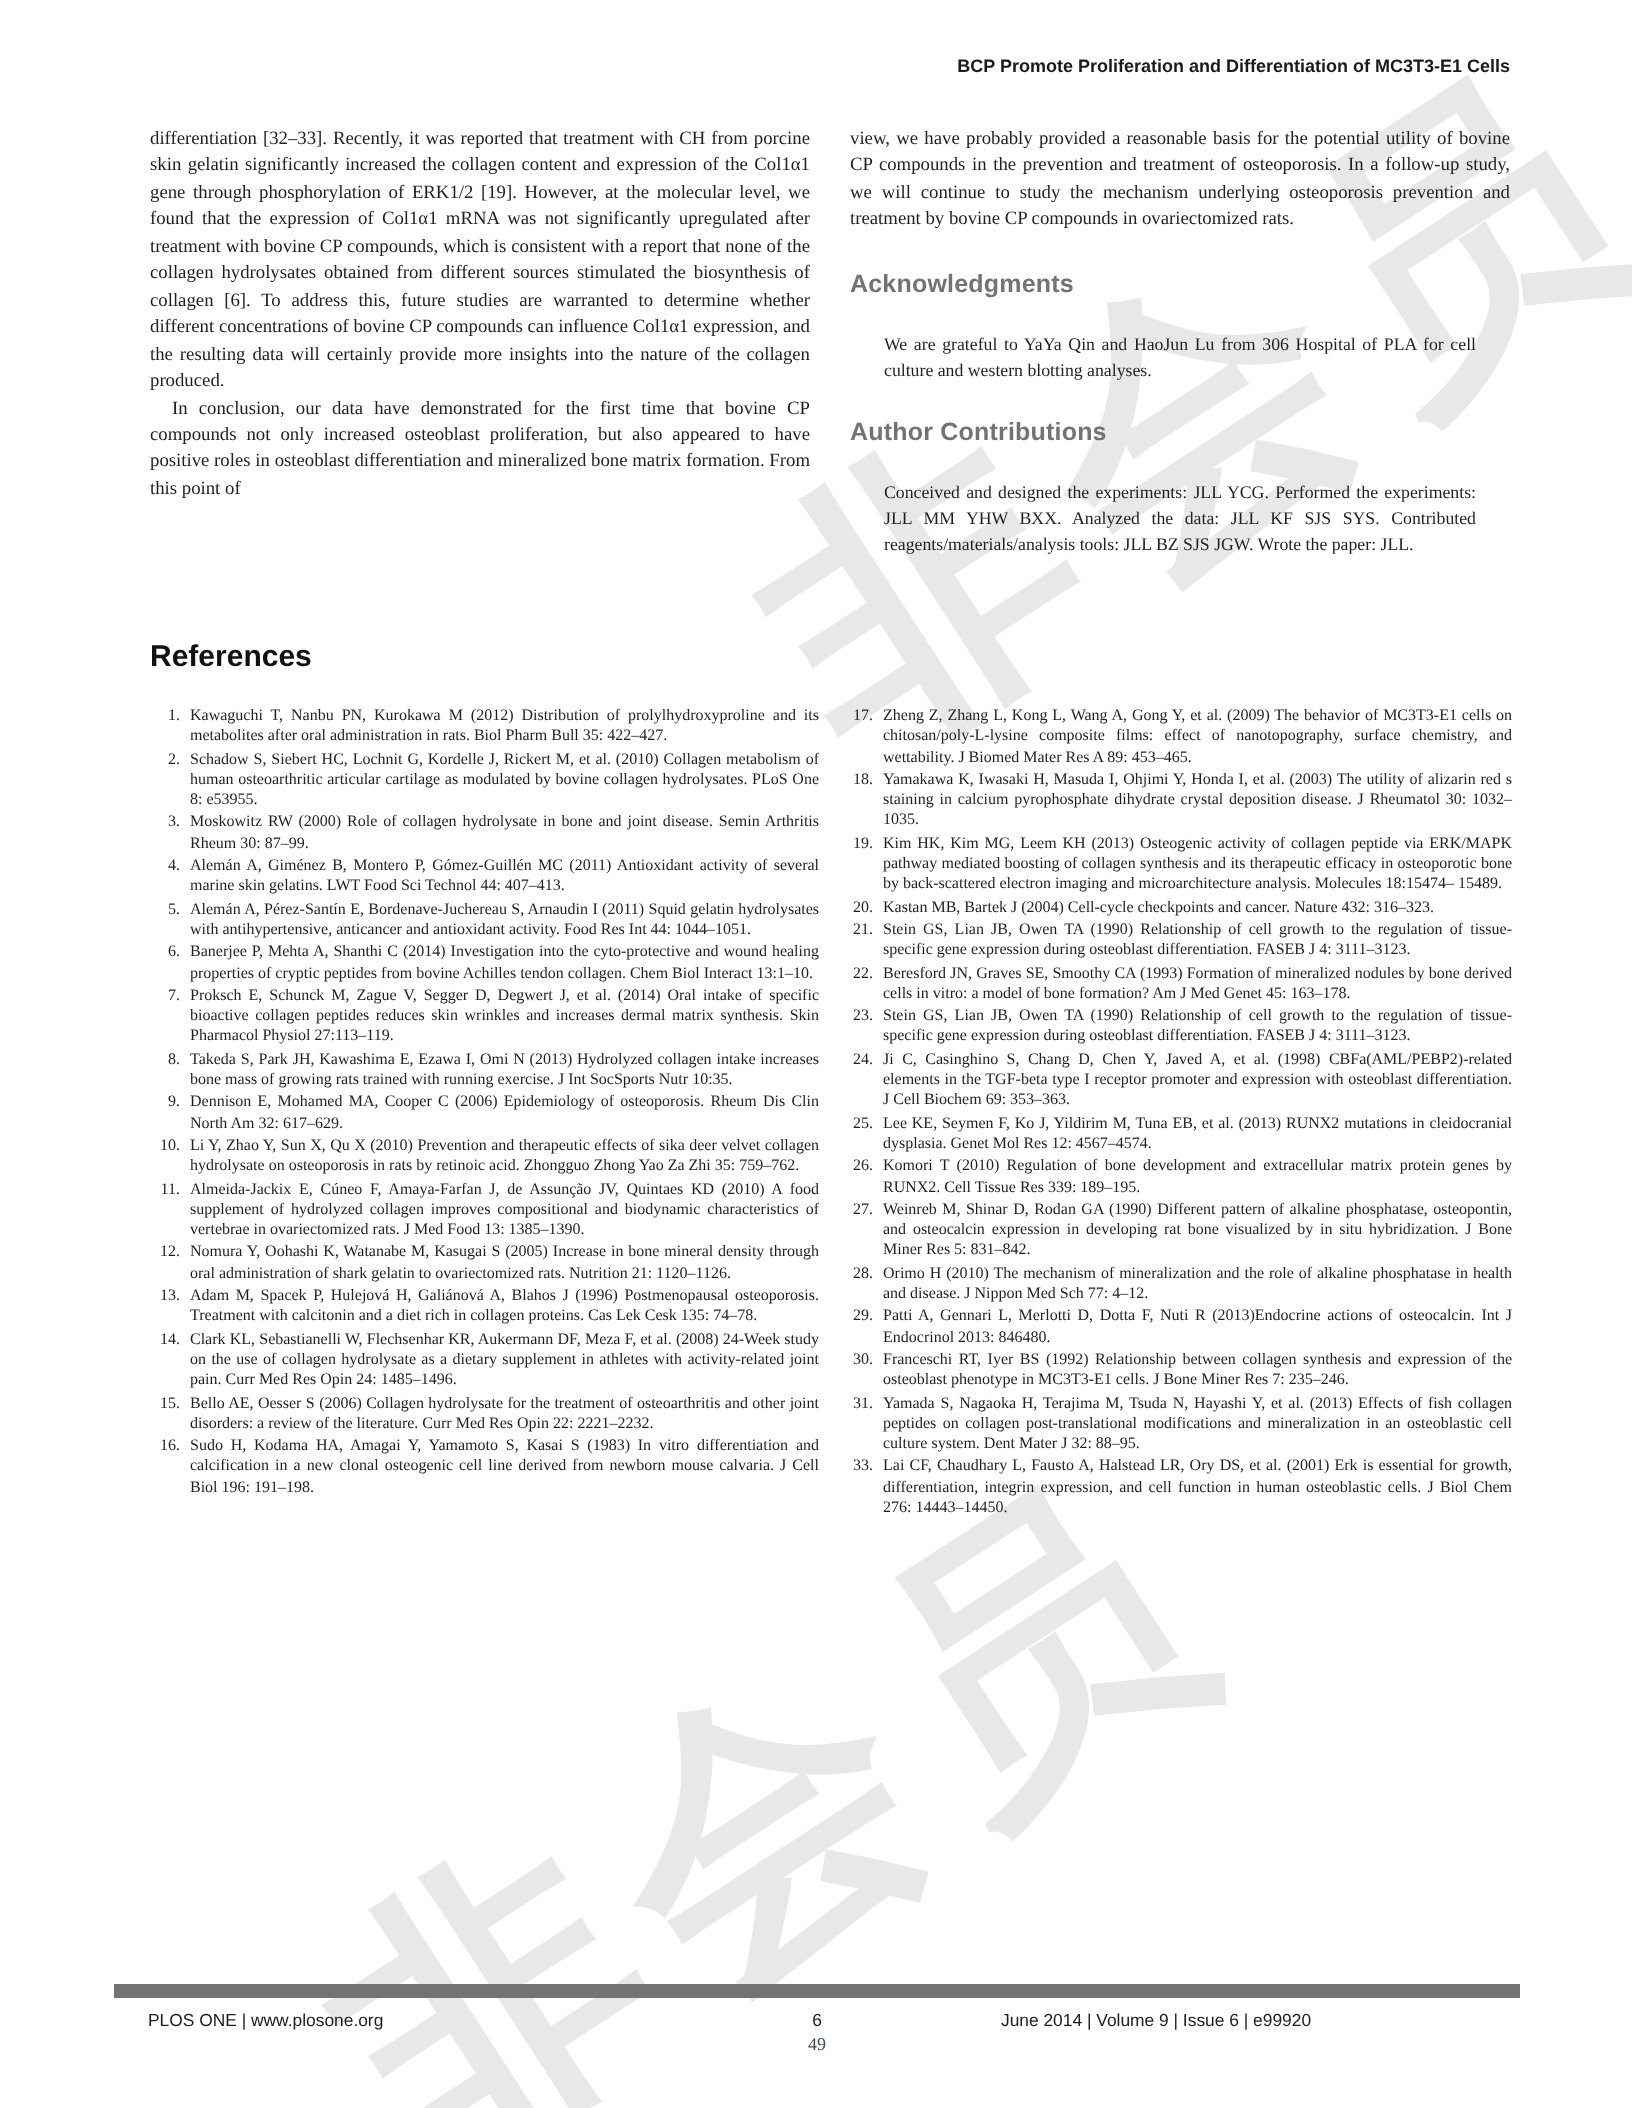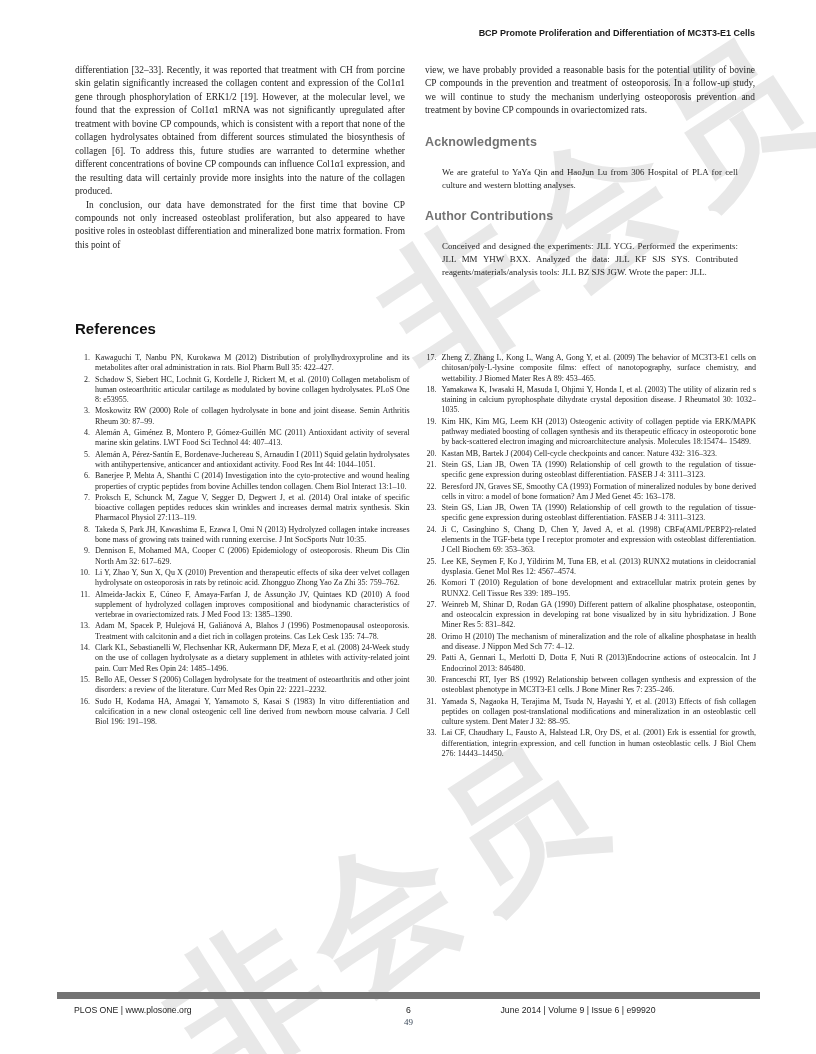--- a/index.html
+++ b/index.html
@@ -150,20 +150,24 @@
           </div>
           <div class="ref">
             <span class="ref-num">10.</span>
             <span class="ref-text">Li Y, Zhao Y, Sun X, Qu X (2010) Prevention and therapeutic effects of sika deer velvet collagen hydrolysate on osteoporosis in rats by retinoic acid. Zhongguo Zhong Yao Za Zhi 35: 759–762.</span>
           </div>
           <div class="ref">
             <span class="ref-num">11.</span>
             <span class="ref-text">Almeida-Jackix E, Cúneo F, Amaya-Farfan J, de Assunção JV, Quintaes KD (2010) A food supplement of hydrolyzed collagen improves compositional and biodynamic characteristics of vertebrae in ovariectomized rats. J Med Food 13: 1385–1390.</span>
           </div>
           <div class="ref">
+            <span class="ref-num">12.</span>
+            <span class="ref-text">Nomura Y, Oohashi K, Watanabe M, Kasugai S (2005) Increase in bone mineral density through oral administration of shark gelatin to ovariectomized rats. Nutrition 21: 1120–1126.</span>
+          </div>
+          <div class="ref">
             <span class="ref-num">13.</span>
             <span class="ref-text">Adam M, Spacek P, Hulejová H, Galiánová A, Blahos J (1996) Postmenopausal osteoporosis. Treatment with calcitonin and a diet rich in collagen proteins. Cas Lek Cesk 135: 74–78.</span>
           </div>
           <div class="ref">
             <span class="ref-num">14.</span>
             <span class="ref-text">Clark KL, Sebastianelli W, Flechsenhar KR, Aukermann DF, Meza F, et al. (2008) 24-Week study on the use of collagen hydrolysate as a dietary supplement in athletes with activity-related joint pain. Curr Med Res Opin 24: 1485–1496.</span>
           </div>
           <div class="ref">
             <span class="ref-num">15.</span>
             <span class="ref-text">Bello AE, Oesser S (2006) Collagen hydrolysate for the treatment of osteoarthritis and other joint disorders: a review of the literature. Curr Med Res Opin 22: 2221–2232.</span>

